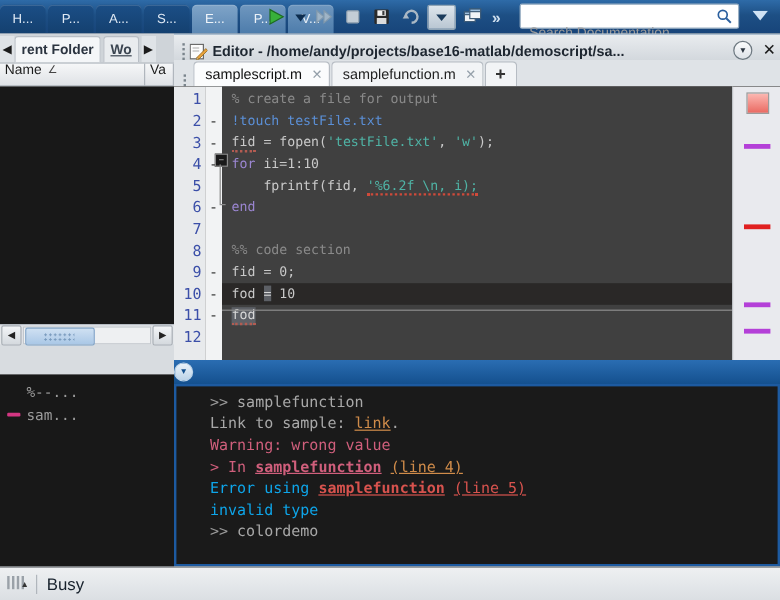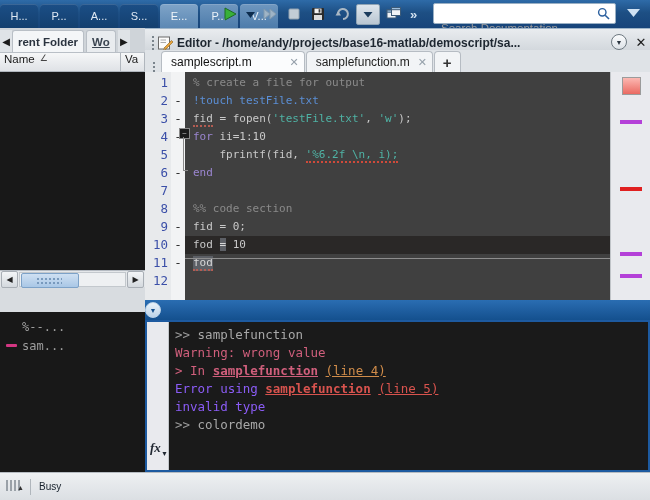--- a/index.html
+++ b/index.html
@@ -166,21 +166,21 @@
   .ed-tabs{
     position:absolute;left:0;top:22px;width:505px;height:22px;
     background:#dfe3e7;display:flex;align-items:flex-end;box-sizing:border-box;
   }
   .etab{
     height:20px;display:flex;align-items:center;padding:0 3px 0 9px;
     font-size:12px;color:#222;background:#f2f4f6;
     border:1px solid #b6bcc3;border-bottom:none;border-radius:4px 4px 0 0;
     margin-right:1px;white-space:nowrap;cursor:default;
   }
-  .etab.active{background:#fbfcfd;color:#111;gap:30px;}
+  .etab.active{background:#fbfcfd;color:#111;}
   .etab .x{margin-left:6px;color:#95a0aa;font-size:11px;width:13px;text-align:center;}
   .etab.plus{padding:0 8px;font-size:15px;color:#333;font-weight:bold;align-items:center;justify-content:center;}
 
   .ed-area{position:absolute;left:0;top:44px;width:505px;height:228px;background:#1a1a1a;overflow:hidden;}
   .gutter-num{
     position:absolute;left:0;top:0;width:26px;height:228px;
     background:#e8eaec;
     font-family:"DejaVu Sans Mono",monospace;font-size:12.5px;
     text-align:right;box-sizing:border-box;padding-top:2px;
   }
@@ -261,39 +261,39 @@
   .fx s{position:absolute;left:11px;top:10px;font-size:7px;text-decoration:none;}
   .cw-out{
     position:absolute;left:22px;top:0;right:0;bottom:0;
     font-family:"DejaVu Sans Mono",monospace;font-size:12.5px;
     padding:4px 0 4px 6px;box-sizing:border-box;overflow:hidden;
   }
   .cw-out div{height:18px;line-height:18px;white-space:pre;}
   .c-plain{color:#a8a8a8;}
   .c-prompt{color:#9a9a9a;}
   .c-warn{color:#d05f7c;}
-  .c-err{color:#8b5cf6;}
+  .c-err{color:#0ea5e9;}
   .c-lnk{color:#d08c4a;text-decoration:underline;}
   .c-lnk2{color:#d8534e;text-decoration:underline;font-weight:bold;}
   .c-lnk3{color:#d05f7c;text-decoration:underline;font-weight:bold;}
   .c-paren{color:#d08c4a;text-decoration:underline;}
   .c-paren2{color:#d8534e;text-decoration:underline;}
 
   
   .statusbar{
     position:absolute;left:0;top:472px;width:650px;height:28px;
     background:linear-gradient(to bottom,#eef0f2,#dbdfe3);
     border-top:1px solid #b6bbc1;
     display:flex;align-items:center;box-sizing:border-box;
   }
   .grip{width:17px;height:13px;margin-left:6px;position:relative;}
   .grip i{position:absolute;top:0;width:2px;height:11px;background:#9aa1a8;}
   .grip b{position:absolute;right:-1px;top:4px;font-size:7px;color:#333;}
   .sb-sep{width:1px;height:16px;background:#b0b6bc;margin:0 8px 0 7px;}
-  .sb-text{font-size:10px;color:#16202b;}
+  .sb-text{font-size:14px;color:#16202b;}
 </style>
 </head>
 <body>
 
 <div class="app">
 
   <div class="toolbar">
     <div class="ribbon-tabs" id="ribbonTabs">
         <div class="rtab">
           <span>H...</span>
@@ -537,25 +537,23 @@
         <div class="mk purple" style="top:202px;"></div>
       </div>
     </div>
   </div>
 
   <div class="cmdwin">
     <div class="cw-title">
       <div class="cw-circ">▼</div>
     </div>
     <div class="cw-body">
-      <div class="cw-left">
-        <div class="fx">fx<s>▼</s></div>
-      </div>
       <div class="cw-out" id="cwOut">
           <div><span class="c-prompt">&gt;&gt; </span><span class="c-plain">samplefunction</span></div>
+          <div><span class="c-plain">Link to sample: </span><span class="c-lnk">link</span><span class="c-plain">.</span></div>
           <div><span class="c-warn">Warning: wrong value</span></div>
           <div><span class="c-warn">&gt; In </span><span class="c-lnk3">samplefunction</span><span class="c-warn"> </span><span class="c-paren">(line 4)</span></div>
           <div><span class="c-err">Error using </span><span class="c-lnk2">samplefunction</span><span class="c-err"> </span><span class="c-paren2">(line 5)</span></div>
           <div><span class="c-err">invalid type</span></div>
           <div><span class="c-prompt">&gt;&gt; </span><span class="c-plain">colordemo</span></div>
         </div>
     </div>
   </div>
 
   <div class="statusbar">

